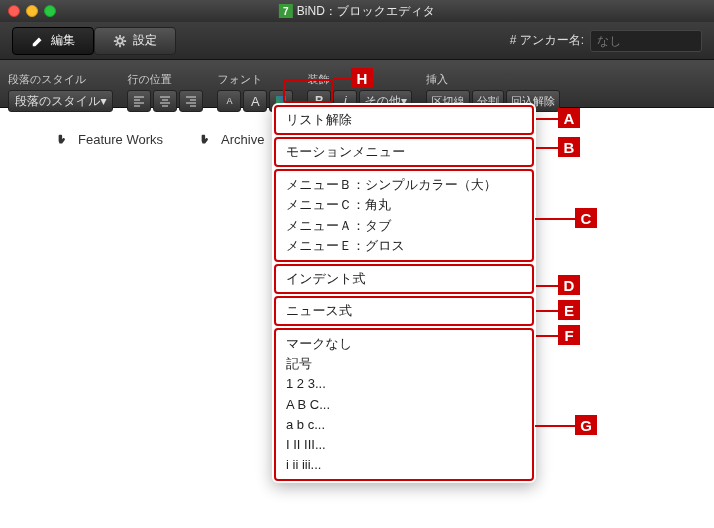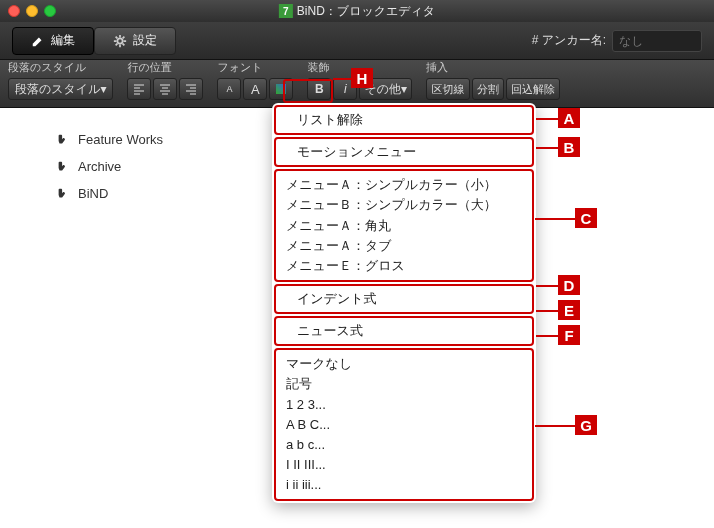--- a/index.html
+++ b/index.html
@@ -11,37 +11,37 @@
 .tl.y{background:#ffbd2e;border:1px solid #d69e1c}
 .tl.g{background:#28c940;border:1px solid #1ba32f}
 .titletext{position:absolute;left:50%;transform:translateX(-50%);display:flex;align-items:center;gap:4px;font-size:12px;color:#e8e8e8}
 .appicon{width:14px;height:14px;background:#3a9a3a;display:inline-flex;align-items:center;justify-content:center;color:#fff;font-size:10px;font-weight:bold}
 .mainbar{height:38px;background:linear-gradient(#3e3e3e,#2a2a2a);display:flex;align-items:center;padding:0 12px;border-bottom:1px solid #111}
 .tabbtn{height:28px;padding:0 18px;display:flex;align-items:center;gap:6px;color:#eee;border-radius:4px;background:linear-gradient(#555,#333);border:1px solid #222;font-size:13px}
 .tabbtn.active{background:linear-gradient(#2e2e2e,#171717);border:1px solid #000}
 .tabbtn .ico{width:14px;height:14px}
 .spacer{flex:1}
 .anchor{display:flex;align-items:center;gap:6px;color:#ddd}
-.anchor input{background:#222;border:1px solid #444;color:#999;padding:3px 6px;width:90px;font-size:12px;border-radius:3px}
-.toolbar{height:48px;background:linear-gradient(#4a4a4a,#303030);display:flex;align-items:flex-start;padding:0 8px 0 8px;gap:14px;color:#ccc;border-bottom:1px solid #111;font-size:11px;position:relative}
+.anchor input{background:#222;border:1px solid #444;color:#999;padding:3px 6px;width:112px;font-size:12px;border-radius:3px}
+.toolbar{height:48px;background:linear-gradient(#4a4a4a,#303030);display:flex;align-items:flex-start;padding:12px 8px 0 8px;gap:14px;color:#ccc;border-bottom:1px solid #111;font-size:11px;position:relative}
 .tgroup{display:flex;flex-direction:column;gap:3px}
 .tlabel{color:#ccc;font-size:11px}
 .trow{display:flex;gap:2px}
 .tbtn{height:22px;min-width:24px;padding:0 4px;display:flex;align-items:center;justify-content:center;background:linear-gradient(#555,#333);border:1px solid #222;color:#ddd;border-radius:3px;font-size:11px}
 .tbtn.wide{min-width:100px;justify-content:space-between;padding:0 6px}
 .tbtn.w2{min-width:44px}
 .tbtn svg{width:12px;height:12px}
 .content{display:flex;padding:20px 0 0 50px;gap:40px;position:relative}
-.sidebar{display:flex;flex-direction:column;gap:4px}
+.sidebar{display:flex;gap:24px}
 .sitem{display:flex;align-items:center;gap:8px;padding:4px 6px;background:#fff}
 .sitem .hand{width:14px;height:14px}
 .sitem span{color:#333;font-size:13px}
 .dropdown{position:absolute;left:272px;top:103px;width:264px;background:#fff;border-radius:6px;box-shadow:0 4px 16px rgba(0,0,0,.3);z-index:5}
 .dgroup{border:2px solid #cc0000;border-radius:4px;margin:2px;padding:4px 10px}
-.dgroup.single{padding:3px 21px}
+.dgroup.single{padding:3px 10px}
 .ditem{color:#222;font-size:13px;line-height:1.55}
 .callout{position:absolute;z-index:6}
 .callout .lbl{background:#cc0000;color:#fff;font-weight:bold;font-size:15px;width:22px;height:20px;display:flex;align-items:center;justify-content:center}
 .callout .ln{position:absolute;background:#cc0000;height:2px}
 .hl{position:absolute;border:2px solid #cc0000;border-radius:3px;z-index:4}
 </style>
 </head>
 <body>
 
 <div class="titlebar">
@@ -168,23 +168,22 @@
 </div>
 
 <div class="dropdown">
   <div class="dgroup single">
     <div class="ditem">リスト解除</div>
   </div>
   <div class="dgroup single">
     <div class="ditem">モーションメニュー</div>
   </div>
   <div class="dgroup">
-    <div class="ditem">メニューＡ：シンプルカラー（小）</div>
     <div class="ditem">メニューＢ：シンプルカラー（大）</div>
-    <div class="ditem">メニューＡ：角丸</div>
+    <div class="ditem">メニューＣ：角丸</div>
     <div class="ditem">メニューＡ：タブ</div>
     <div class="ditem">メニューＥ：グロス</div>
   </div>
   <div class="dgroup single">
     <div class="ditem">インデント式</div>
   </div>
   <div class="dgroup single">
     <div class="ditem">ニュース式</div>
   </div>
   <div class="dgroup">

